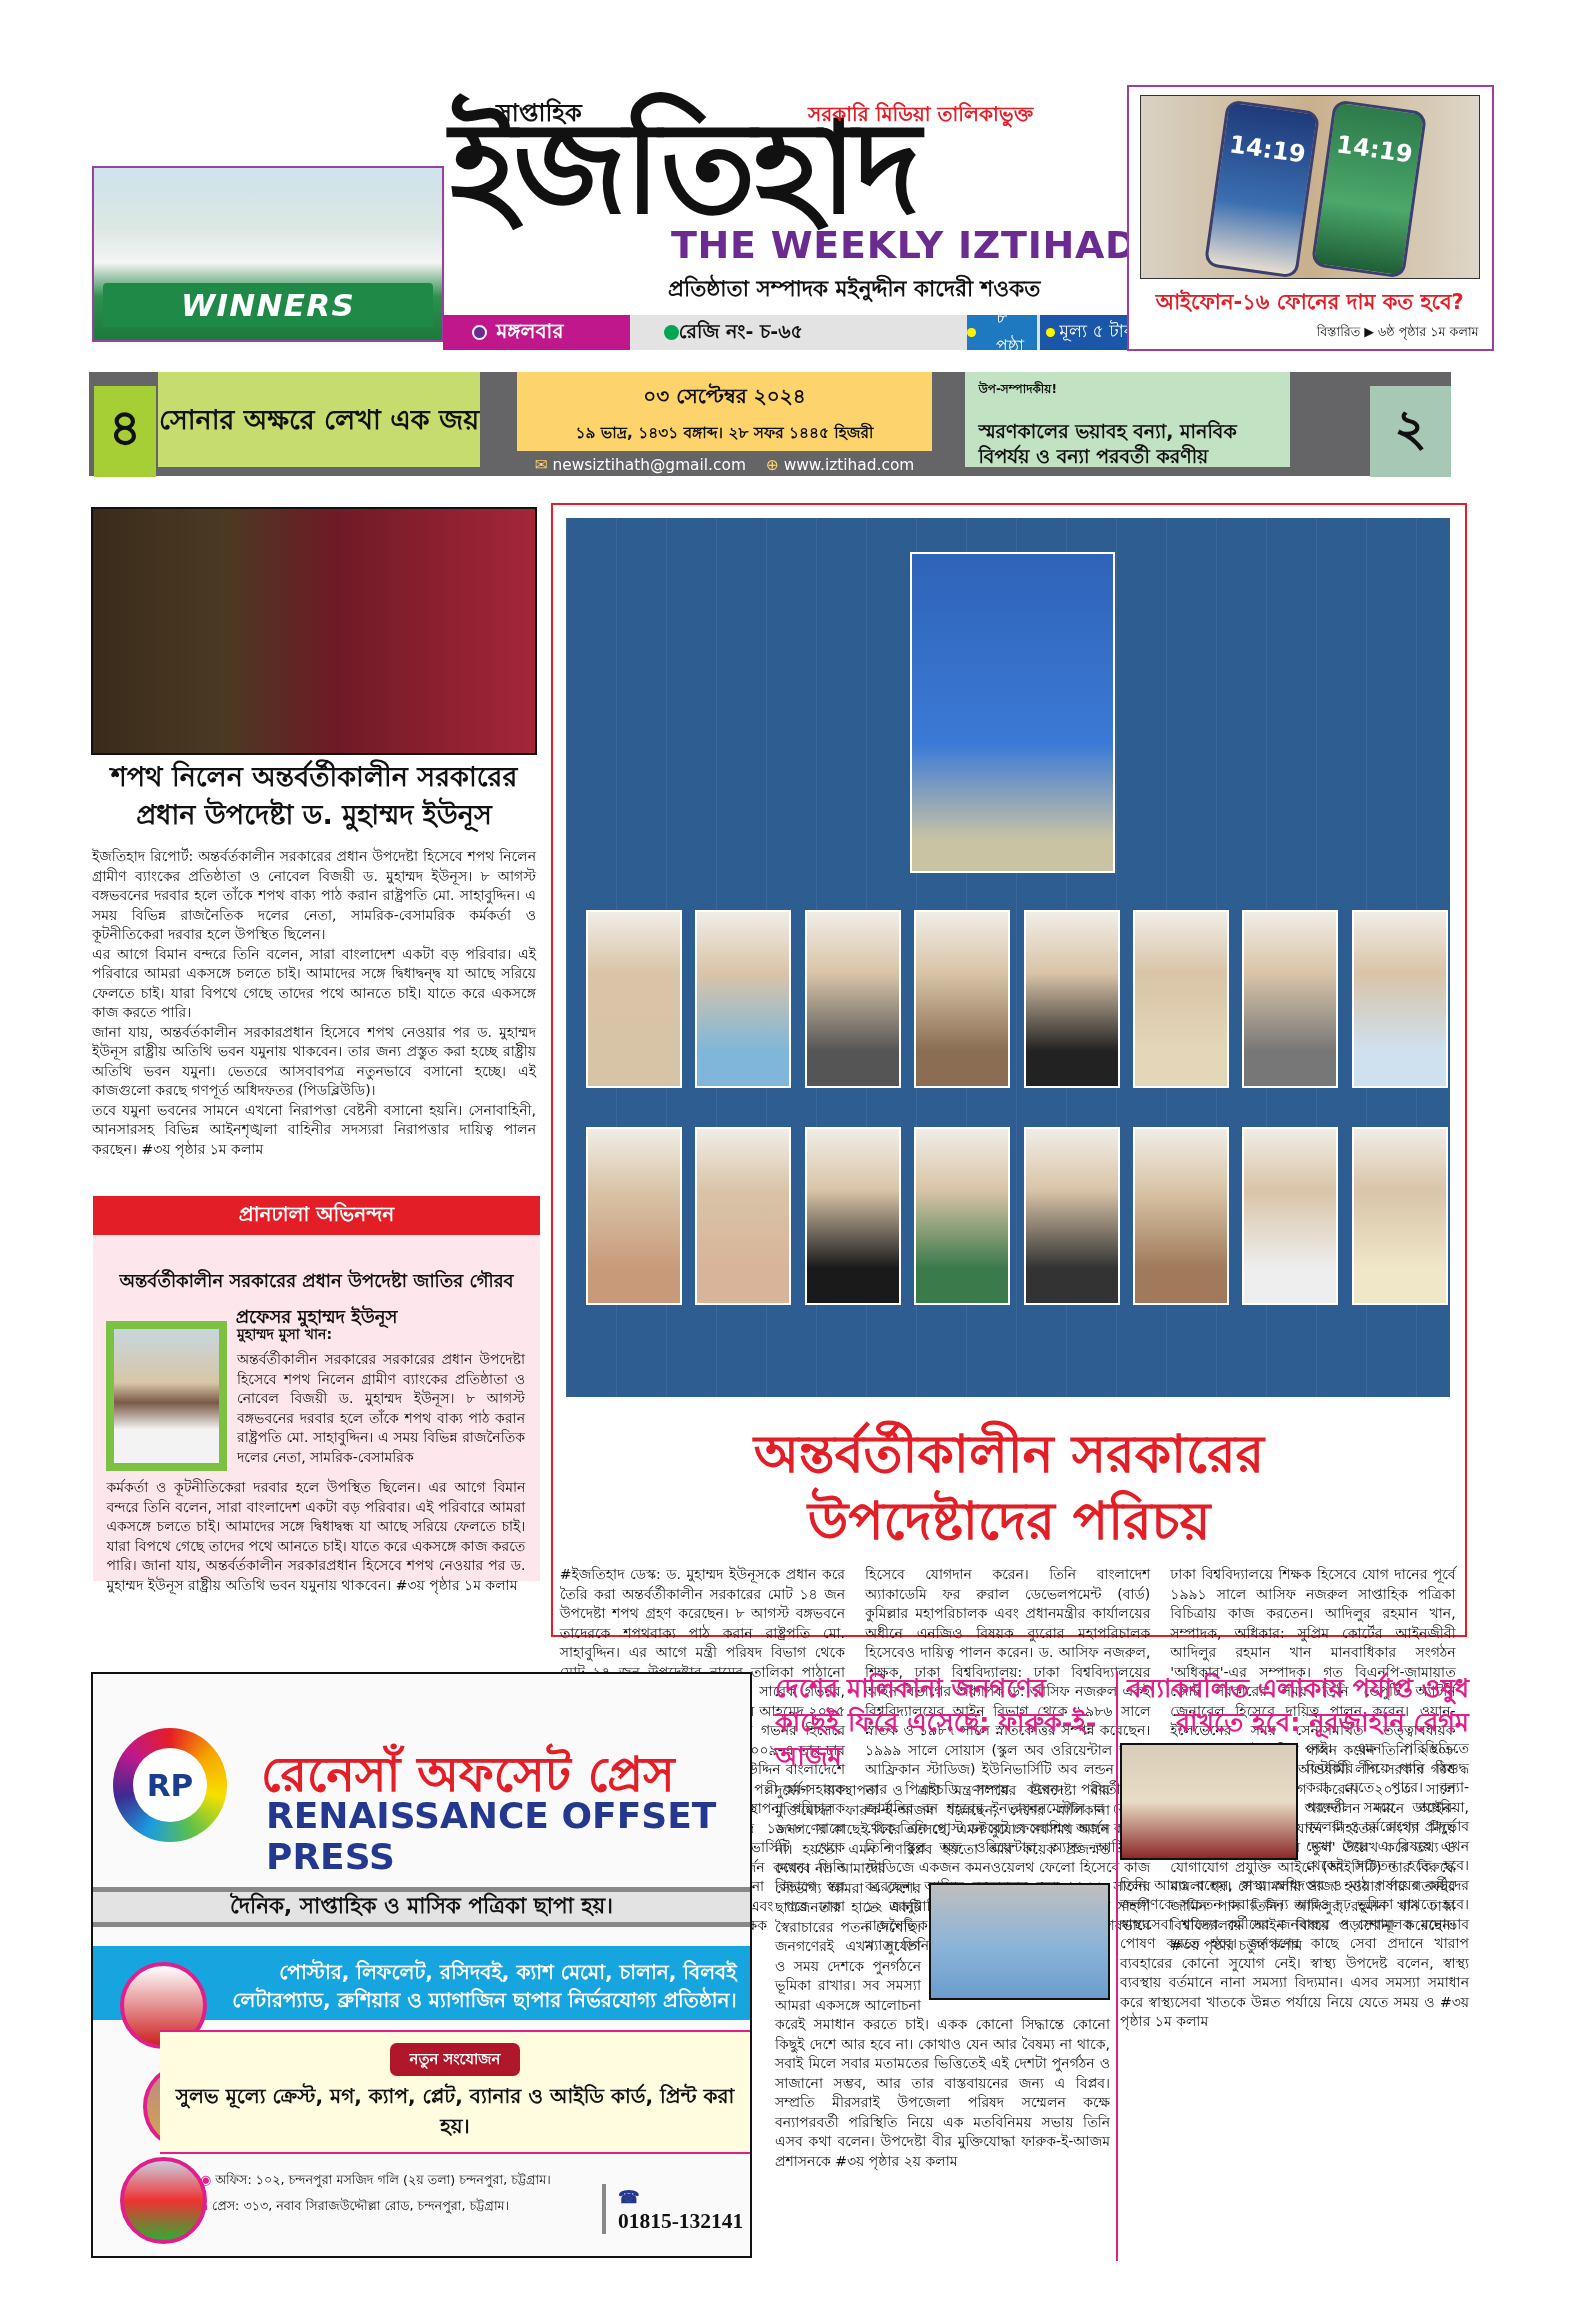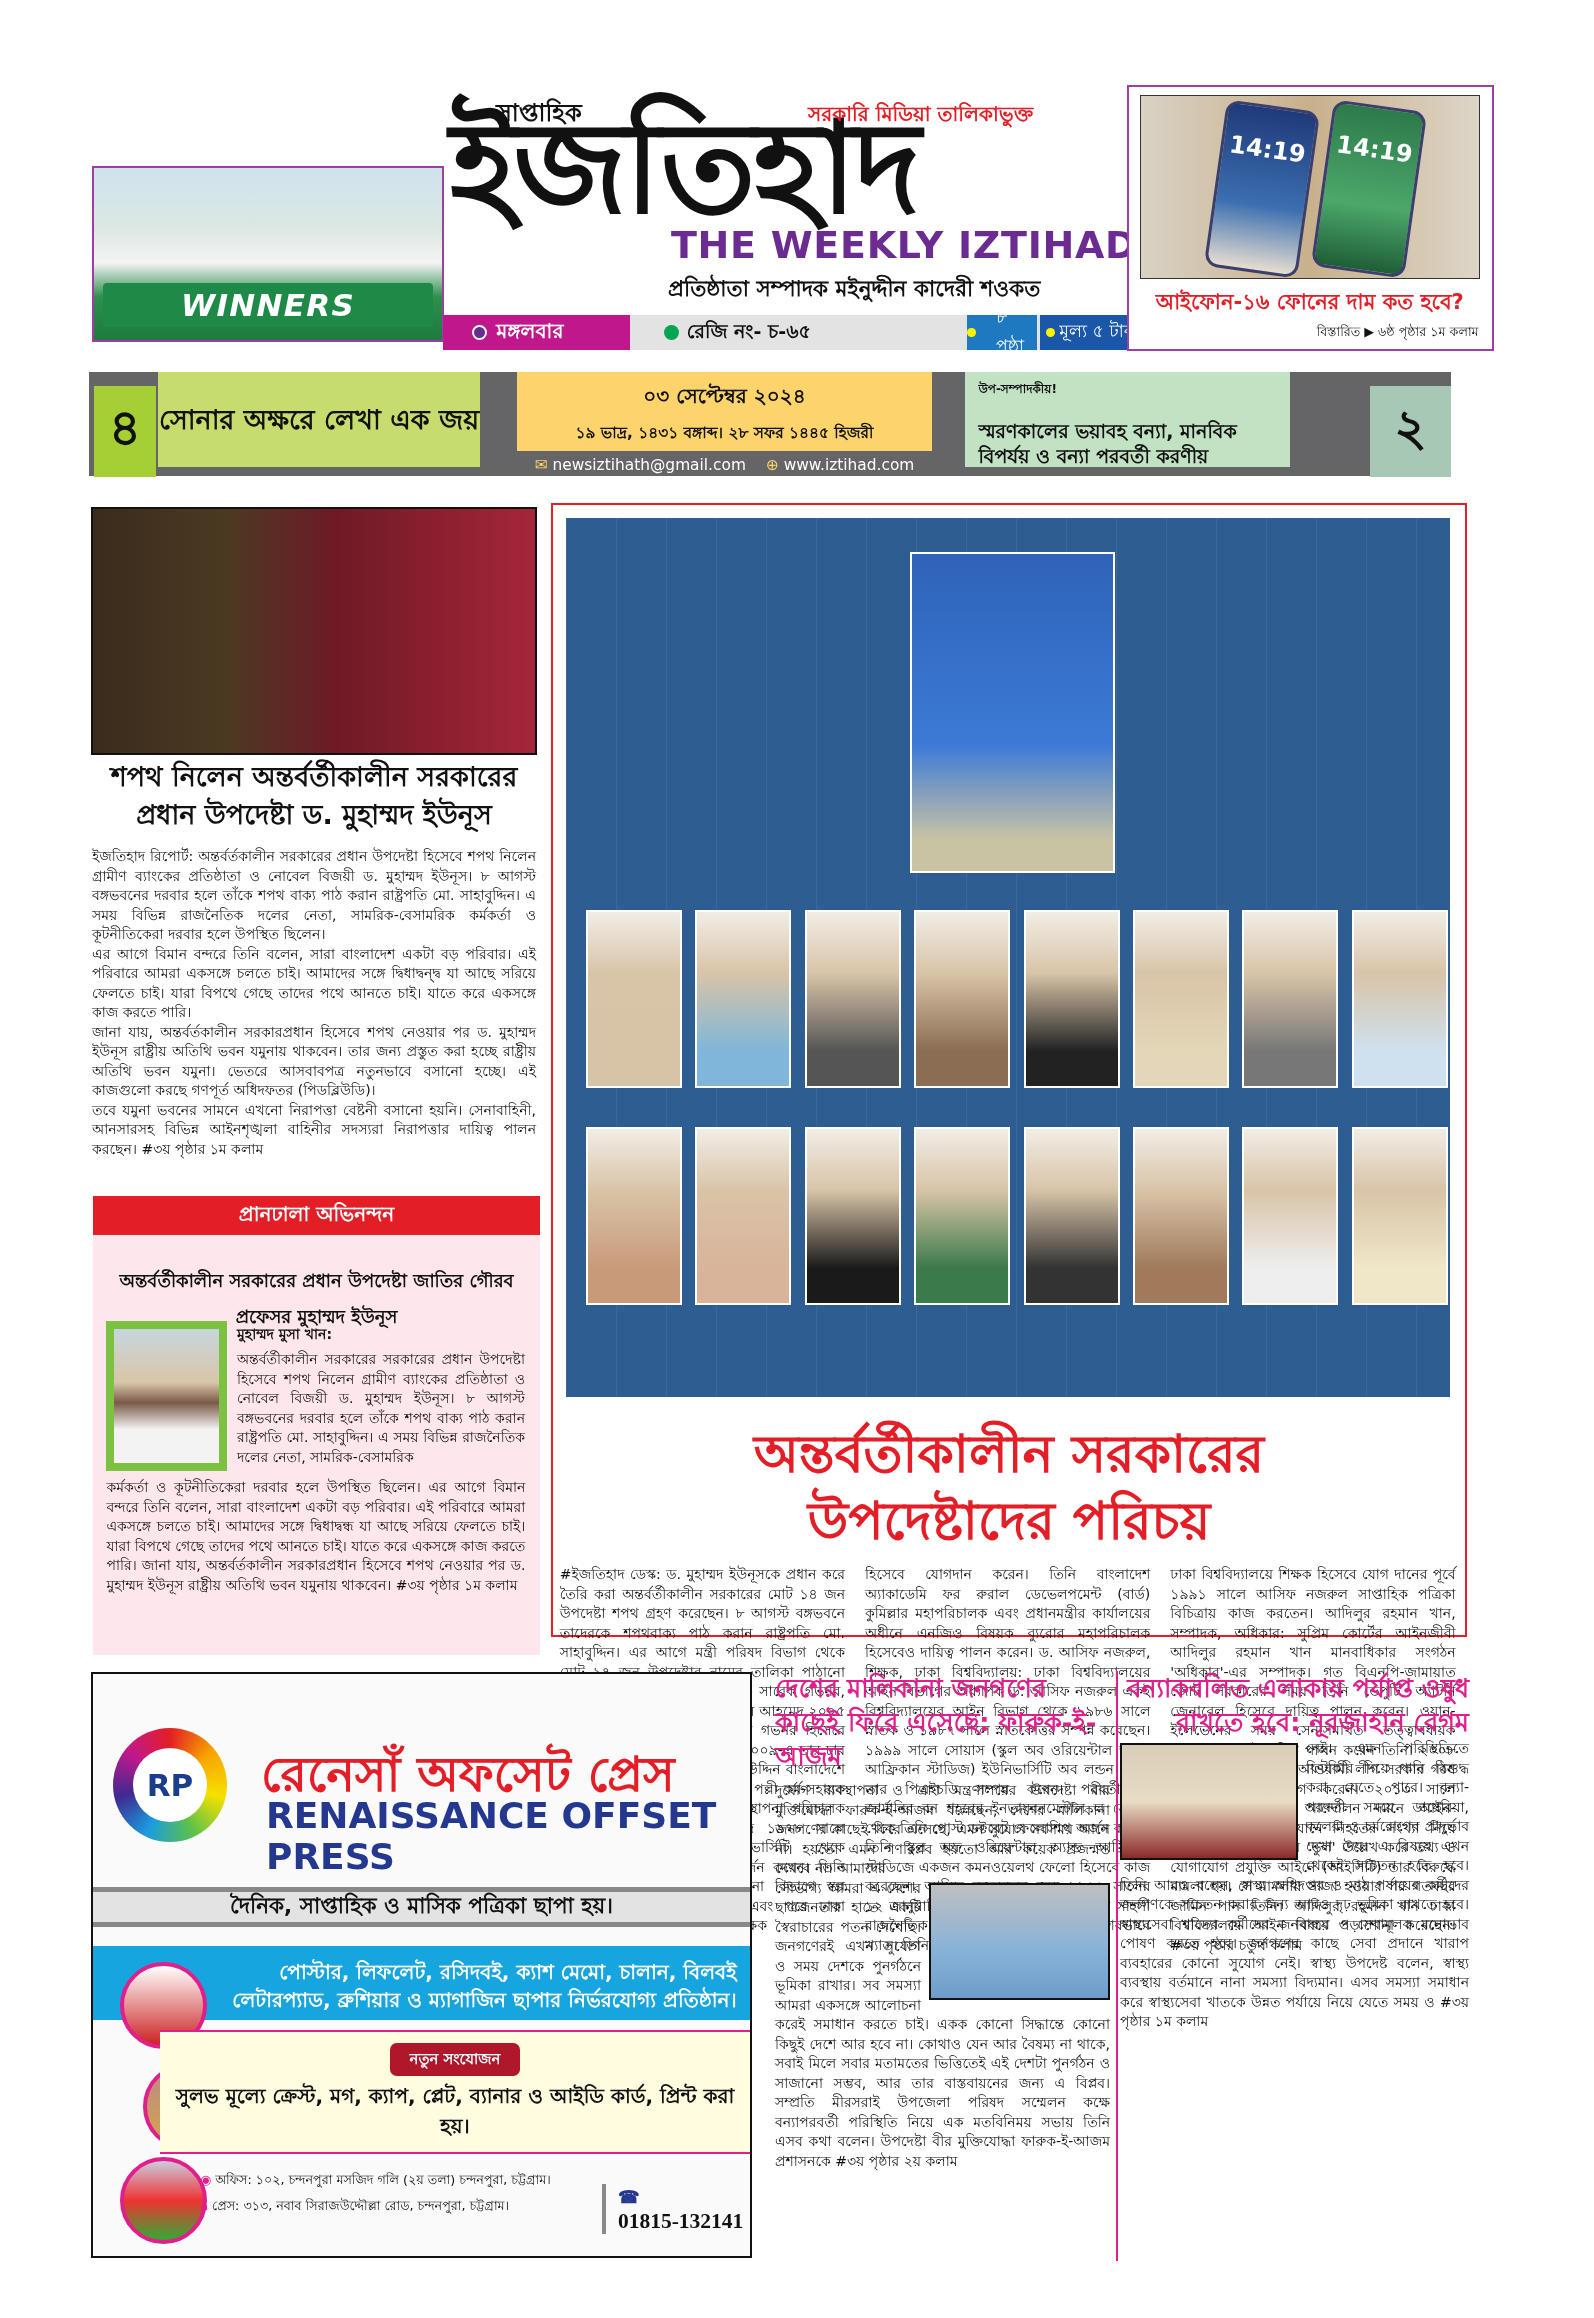--- a/index.html
+++ b/index.html
@@ -11,21 +11,21 @@
 #wk-photo{left:92px;top:166px;width:352px;height:176px;border:2.7px solid #9b3fa0;background:linear-gradient(180deg,#cfe3ee 0%,#dbe8e2 35%,#f4f4f4 55%,#2e8f4f 75%,#1c7a3c 100%);}
 #wk-photo .banner{position:absolute;left:9.4px;right:9.4px;bottom:13.4px;height:44px;background:#1f8a48;border-radius:4px;color:#fff;font-weight:bold;font-size:31px;font-style:italic;display:flex;align-items:center;justify-content:center;letter-spacing:1.3px}
 #logo-small{left:496px;top:94px;font-size:24px;font-weight:bold}
 #logo-main{left:450px;top:101px;font-size:127px;font-weight:bold;line-height:134px;letter-spacing:-2.7px;font-family:"DejaVu Serif",serif}
 #tagline{left:808px;top:99px;font-size:20px;color:#e41e26;font-weight:bold}
 #english-title{left:671px;top:223px;font-size:38px;font-weight:bold;color:#6b2b90;letter-spacing:0.7px}
 #founder{left:668px;top:272px;font-size:21.5px;font-weight:bold}
 #info-bar{left:443px;top:315px;width:704px;height:35px;background:#e3e3e4;display:flex;align-items:center}
 #day-box{width:187px;height:35px;background:#c0188c;color:#fff;font-size:20px;font-weight:bold;display:flex;align-items:center;padding-left:29px;gap:9.4px}
 .dot{width:14.8px;height:14.8px;border-radius:50%;display:inline-block}
-#reg{flex:1;font-size:19px;display:flex;align-items:center;gap:8px;padding-left:34px;font-weight:bold}
+#reg{flex:1;font-size:19px;display:flex;align-items:center;padding-left:34px;font-weight:bold}
 #pages{width:70px;height:35px;background:#1f79c1;color:#fff;font-size:17.4px;display:flex;align-items:center;justify-content:center;gap:20px;margin-right:2.7px}
 #price{width:107px;height:35px;background:#1a57a8;color:#fff;font-size:17.4px;display:flex;align-items:center;justify-content:center;gap:4px}
 #iphone-box{left:1127px;top:85px;width:367px;height:266px;border:2.7px solid #9b3fa0;background:#fff}
 #iphone-img{position:absolute;left:10.7px;top:8px;width:340px;height:184px;background:linear-gradient(90deg,#d9d2c4,#c9b08c 50%,#ddd6c8);border:1.3px solid #333}
 .phone{position:absolute;top:9.4px;width:94px;height:168px;border-radius:13.4px;border:3.4px solid #3a3f6e;color:#fff;font-size:24px;text-align:center;padding-top:27px;font-weight:bold}
 #iphone-head{position:absolute;left:10.7px;top:199px;width:340px;font-size:21px;color:#e41e26;font-weight:bold;text-align:center}
 #iphone-more{position:absolute;right:13.4px;top:235px;font-size:12.7px}
 
 #index-bar{left:89px;top:372px;width:1362px;height:104px;background:#656567}
 #idx-left-num{left:94px;top:386px;width:62px;height:91px;background:#a6cf35;font-size:50px;font-weight:bold;display:flex;align-items:center;justify-content:center}
@@ -36,21 +36,21 @@
 #idx-contact{left:517px;top:452px;width:415px;height:25px;color:#fff;font-size:15.4px;display:flex;align-items:center;justify-content:center;gap:20px}
 #idx-right-txt{left:965px;top:372px;width:325px;height:95px;background:#c2e2c4;padding:8px 13.4px;font-weight:bold}
 #idx-right-txt .sub{font-size:12px}
 #idx-right-txt .main{font-size:19px;line-height:25px;margin-top:19px}
 #idx-right-num{left:1370px;top:386px;width:81px;height:91px;background:#a6c8b4;font-size:50px;font-weight:bold;display:flex;align-items:center;justify-content:center}
 
 #oath-photo{left:91px;top:507px;width:446px;height:248px;border:2px solid #111;background:linear-gradient(90deg,#3a2b1c 0%,#4b3a22 30%,#6e1a26 55%,#8e2030 80%,#a4263a 100%)}
 #oath-head{left:91px;top:758px;width:446px;font-size:27px;font-weight:bold;text-align:center;line-height:38px}
 #oath-body{left:92px;top:847px;width:444px}
 
-#tribute{left:93px;top:1196px;width:447px;height:459px;background:#fde6ec}
+#tribute{left:93px;top:1196px;width:447px;height:385px;background:#fde6ec}
 #tribute-bar{height:39px;background:#e41e26;color:#fff;font-size:20px;font-weight:bold;display:flex;align-items:center;justify-content:center}
 #tribute-head{font-size:18px;font-weight:bold;text-align:center;line-height:36px;margin-top:28px}
 #tribute-photo{position:absolute;left:13.4px;top:125px;width:121px;height:150px;background:#7dc142;padding:8px}
 #tribute-photo div{width:100%;height:100%;background:linear-gradient(180deg,#c7d6de 0%,#d8c6a8 40%,#7a5a48 55%,#f3f3f3 75%)}
 #tribute-byline{position:absolute;left:144px;top:127px;font-size:14px;font-weight:bold}
 #tribute-p1{position:absolute;left:144px;top:154px;width:288px;font-size:14px;line-height:19.5px;text-align:justify}
 #tribute-p2{position:absolute;left:13.4px;top:282px;width:419px;font-size:14px;line-height:19.5px;text-align:justify}
 
 #feature{left:551px;top:503px;width:916px;height:1134px;border:2.7px solid #e41e26}
 #adv-board{position:absolute;left:13.4px;top:13.4px;width:884px;height:879px;background:#2e5d92;background-image:repeating-linear-gradient(90deg,rgba(255,255,255,.07) 0 1.3px,transparent 1.3px 50px)}

